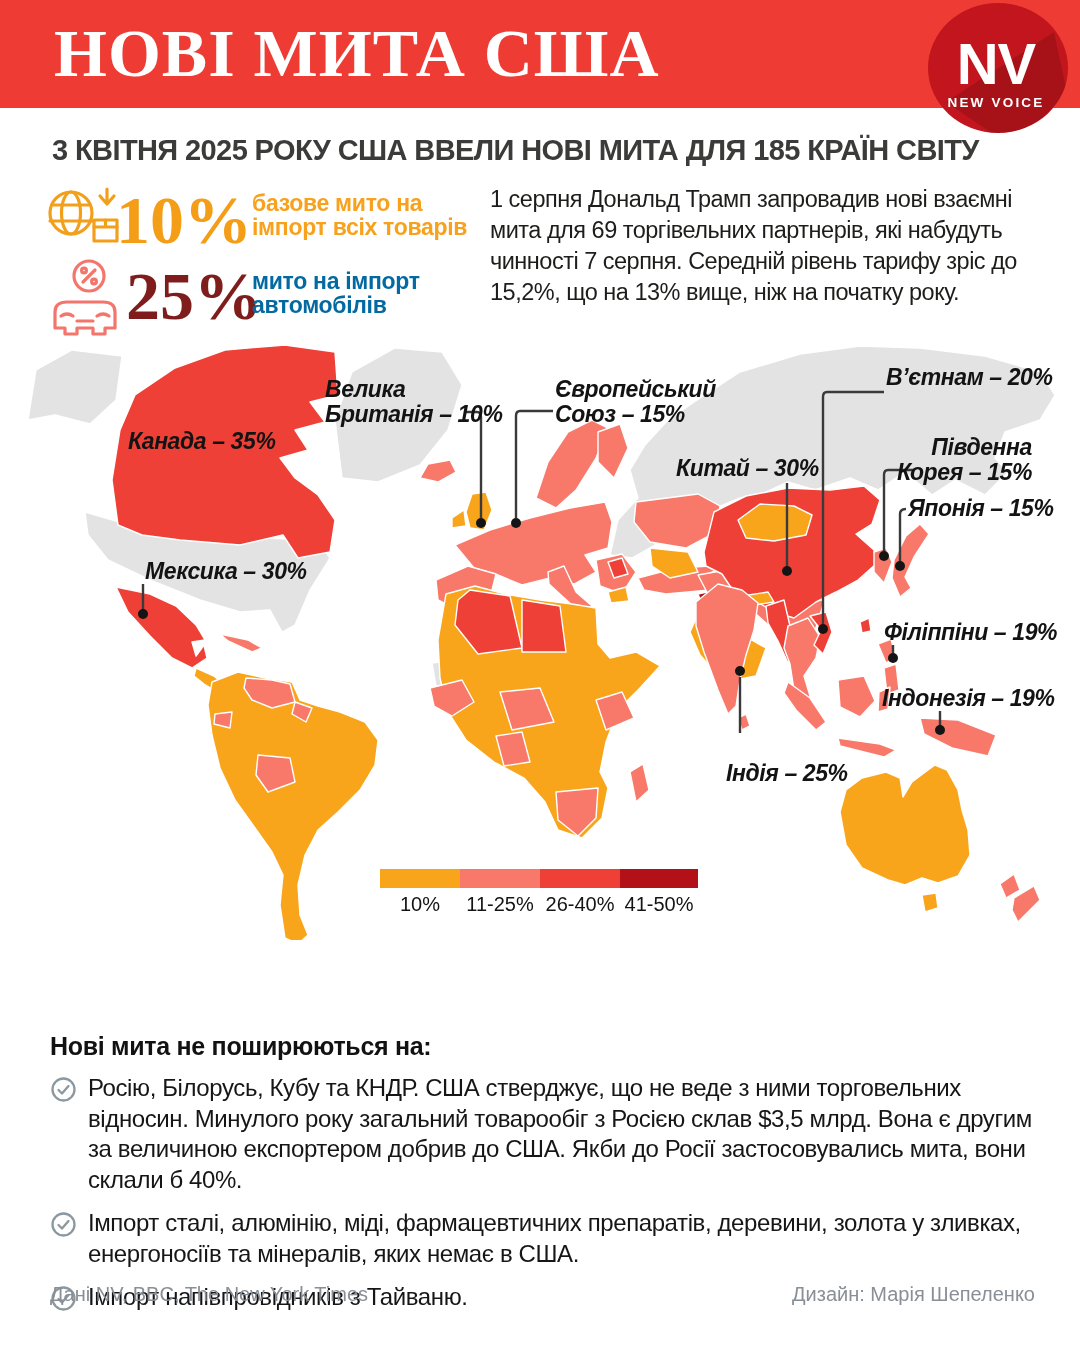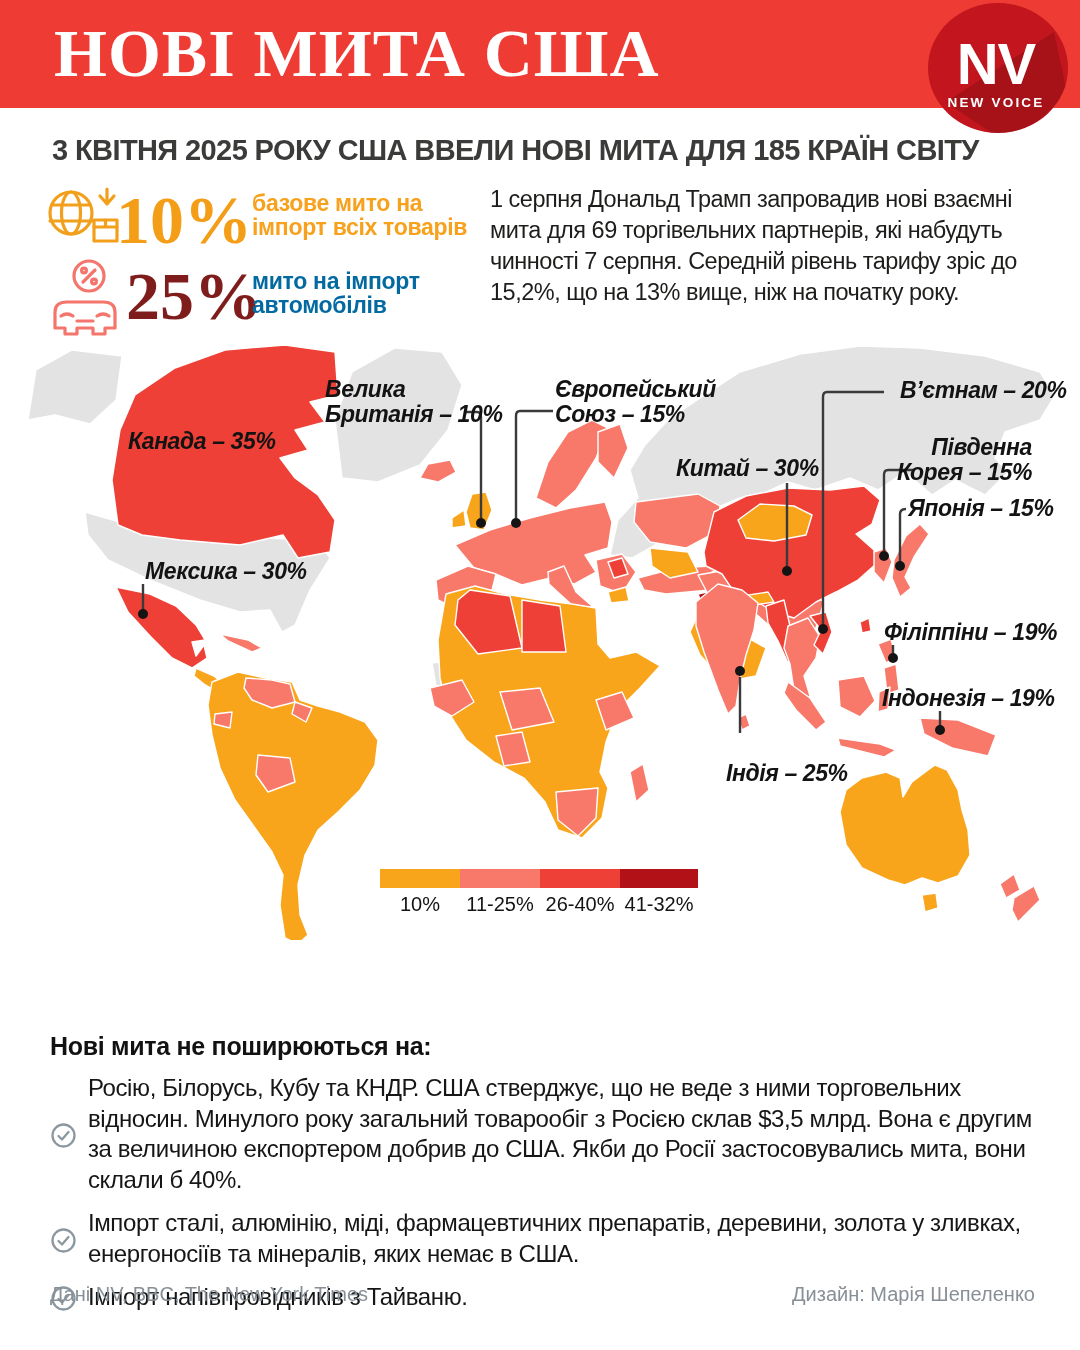--- a/index.html
+++ b/index.html
@@ -24,40 +24,40 @@
          color:#1D1D1B;letter-spacing:-0.5px;}
   
   .mapsvg{position:absolute;left:0;top:340px;}
   .maplabel{position:absolute;font-size:23px;line-height:24.5px;font-weight:700;color:#131313;
             letter-spacing:-0.4px;white-space:pre-line;font-style:italic;}
   .lab-canada{left:128px;top:429px;}
   .lab-mexico{left:145px;top:559px;}
   .lab-uk{left:325px;top:377px;}
   .lab-eu{left:555px;top:377px;}
   .lab-china{left:676px;top:456px;}
-  .lab-vietnam{left:886px;top:378px;margin-left:14px;}
+  .lab-vietnam{left:886px;top:365px;}
   .lab-korea{left:860px;top:435px;width:172px;text-align:right;}
   .lab-japan{left:908px;top:496px;}
   .lab-phil{left:884px;top:620px;}
   .lab-indo{left:882px;top:686px;}
   .lab-india{left:726px;top:737px;margin-top:24px;}
   
   .legend{position:absolute;left:380px;top:869px;width:318px;}
   .legbar{display:flex;height:19px;}
   .legbar div{height:19px;}
   .legseg0,.leglab0{width:80px;} .legseg1,.leglab1{width:80px;}
   .legseg2,.leglab2{width:80px;} .legseg3,.leglab3{width:78px;}
   .leglabs{display:flex;margin-top:5px;}
   .leglabs div{font-size:20px;color:#141414;text-align:center;}
   
   .formula{position:absolute;left:0;top:940px;width:1080px;height:100px;color:#E8423B;}
   
   .exclusions{position:absolute;left:50px;top:1032px;width:988px;}
   .exhead{font-size:25px;font-weight:700;color:#121212;margin:0 0 12px 0;letter-spacing:-0.3px;}
-  .exitem{display:flex;gap:11px;margin-bottom:13px;align-items:center;}
+  .exitem{display:flex;gap:11px;margin-bottom:13px;}
   .exitem .txt{font-size:24px;line-height:30.5px;color:#161616;letter-spacing:-0.4px;margin:0;}
   .exicon{flex:none;margin-top:3px;}
   
   .footer{position:absolute;left:50px;top:1283px;width:985px;display:flex;justify-content:space-between;
           font-size:20px;color:#888F96;}
 </style>
 </head>
 <body>
 
 <div id="page">
@@ -219,21 +219,21 @@
     <div class="legbar">
       <div class="legseg0" style="background: rgb(249, 165, 27);"></div>
       <div class="legseg1" style="background: rgb(248, 120, 106);"></div>
       <div class="legseg2" style="background: rgb(238, 64, 54);"></div>
       <div class="legseg3" style="background: rgb(177, 17, 23);"></div>
     </div>
     <div class="leglabs">
       <div class="leglab0">10%</div>
       <div class="leglab1">11-25%</div>
       <div class="leglab2">26-40%</div>
-      <div class="leglab3">41-32%</div>
+      <div class="leglab3">41-50%</div>
     </div>
   </div>
 
   <div class="formula">
     
     
     
     
     
     

